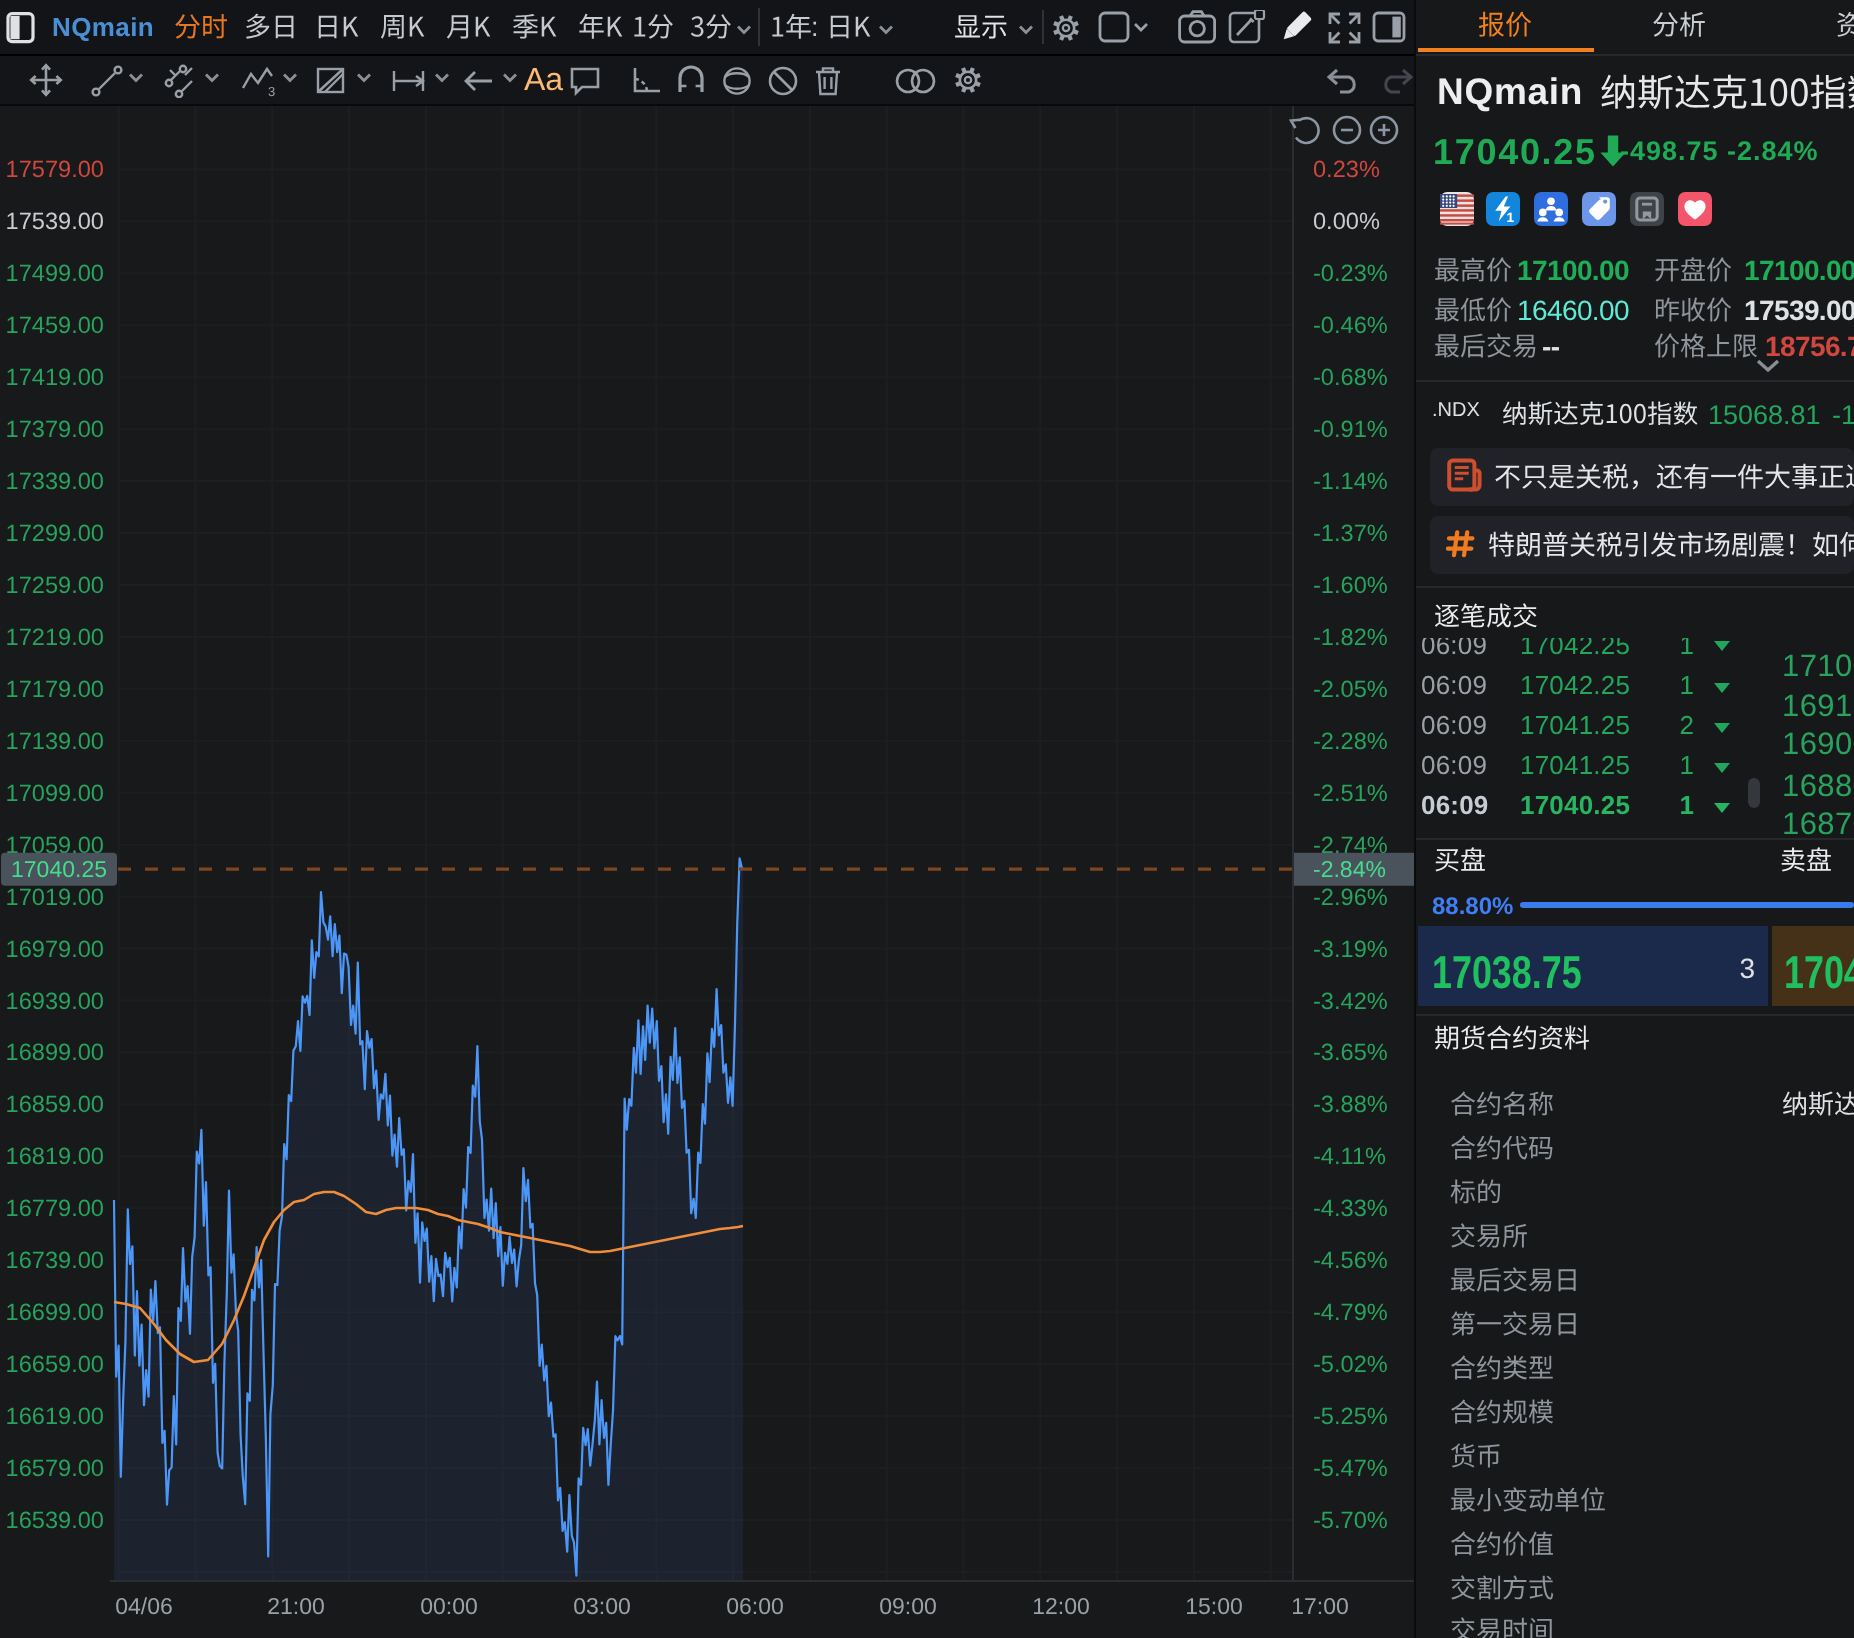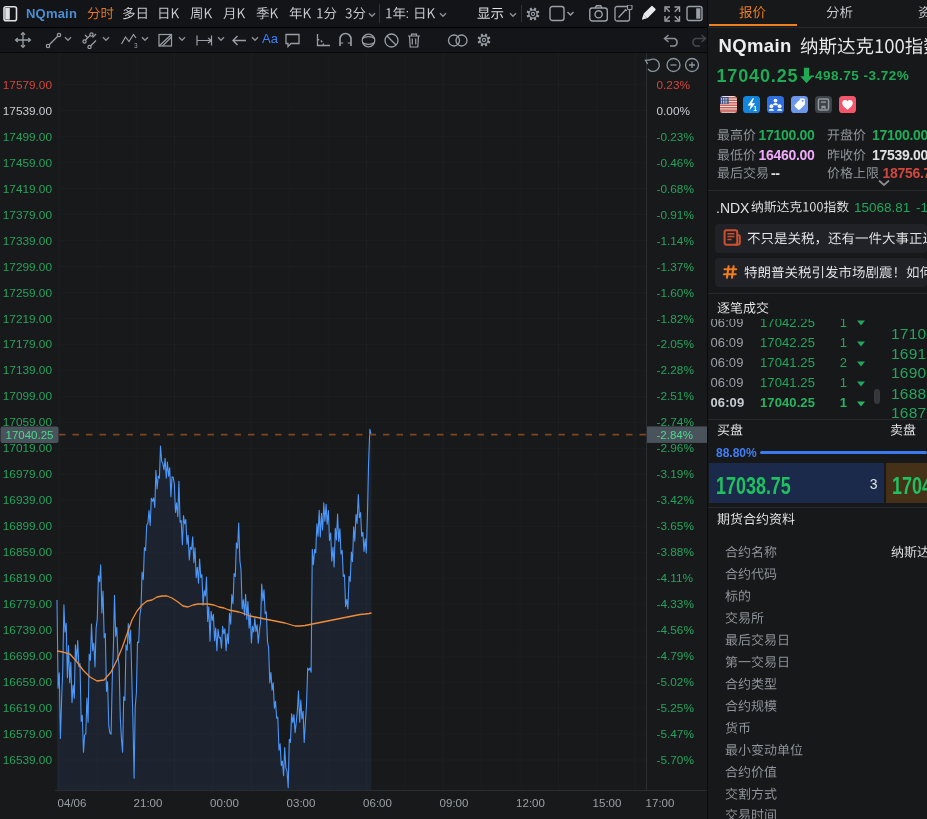--- a/index.html
+++ b/index.html
@@ -389,21 +389,21 @@
       <path d="M2 2.2L5 5.2L8 2.2" stroke="#8b9097" stroke-width="1.4" fill="none" transform="scale(1.00)"></path>
     </svg>
     <svg class="a" style="left:230px;top:31.5px" width="19" height="17">
       <g stroke="#999fa6" stroke-width="1.4" fill="none">
         <path d="M16 8.5H3M7.5 4L3 8.5L7.5 13"></path>
       </g>
     </svg>
     <svg class="a" style="left:250.0px;top:35.0px" width="10" height="8">
       <path d="M2 2.2L5 5.2L8 2.2" stroke="#8b9097" stroke-width="1.4" fill="none" transform="scale(1.00)"></path>
     </svg>
-    <div class="a t" style="left:262.0px;top:32.0px;font-size:13px;color:#3b82f6;font-weight:400;">Aa</div>
+    <div class="a t" style="left:262.0px;top:32.0px;font-size:16px;color:#fdba74;font-weight:400;">Aa</div>
     <svg class="a" style="left:284px;top:32px" width="17" height="16">
       <path d="M2 2.5H15V11.5H7L4 14.5V11.5H2Z" fill="none" stroke="#999fa6" stroke-width="1.3"></path>
     </svg>
     <svg class="a" style="left:315px;top:32px" width="17" height="16">
       <g stroke="#999fa6" stroke-width="1.3" fill="none">
         <path d="M2.5 2L2.5 13.5H15"></path>
         <path d="M8.5 13.5A6.5 6.5 0 0 0 2.5 7.5" stroke-dasharray="2 1.6"></path>
       </g>
     </svg>
     <svg class="a" style="left:337px;top:31.5px" width="17" height="17">
@@ -485,21 +485,21 @@
         <use href="#u0030" x="4555"></use>
         <use href="#u0030" x="5110"></use>
         <use href="#u6307" x="5665"></use>
         <use href="#u6570" x="6665"></use>
       </g>
     </svg>
     <div class="a t" style="left:716.5px;top:65.5px;font-size:18.0px;color:#1fab55;font-weight:700;letter-spacing:0.85px;">17040.25</div>
     <svg class="a" style="left:798.5px;top:66.5px" width="15" height="17">
       <path d="M7.5 16.2L1.2 9.2H4.9V0.8H10.1V9.2H13.8Z" fill="#1fab55"></path>
     </svg>
-    <div class="a t" style="left:810.0px;top:68.0px;font-size:13.5px;color:#1fab55;font-weight:700;letter-spacing:0.50px;">-498.75 -3.72%</div>
+    <div class="a t" style="left:810.0px;top:68.0px;font-size:13.5px;color:#1fab55;font-weight:700;letter-spacing:0.50px;">-498.75 -2.84%</div>
     <svg class="a" style="left:719.5px;top:96px" width="17" height="17">
       <rect x="0" y="0" width="17" height="17" rx="3.6" fill="#e9e4e0"></rect>
       <rect x="0" y="0" width="17" height="17" rx="3.6" fill="none"></rect>
       <rect x="0" y="1.20" width="17" height="1.23" fill="#c94a42"></rect>
       <rect x="0" y="3.70" width="17" height="1.23" fill="#c94a42"></rect>
       <rect x="0" y="6.20" width="17" height="1.23" fill="#c94a42"></rect>
       <rect x="0" y="8.60" width="17" height="1.23" fill="#c94a42"></rect>
       <rect x="0" y="11.10" width="17" height="1.23" fill="#c94a42"></rect>
       <rect x="0" y="13.50" width="17" height="1.23" fill="#c94a42"></rect>
       <rect x="0" y="15.3" width="17" height="1" fill="#c94a42"></rect>
@@ -566,21 +566,21 @@
       </g>
     </svg>
     <div class="a t" style="left:872.0px;top:127.3px;font-size:14.0px;color:#1fae58;font-weight:700;letter-spacing:-0.30px;">17100.00</div>
     <svg class="a" style="left:716.5px;top:145.2px" width="41" height="20">
       <g fill="#8f959c" transform="translate(0,14.69) scale(0.01300,-0.01300)">
         <use href="#u6700" x="0"></use>
         <use href="#u4f4e" x="1000"></use>
         <use href="#u4ef7" x="2000"></use>
       </g>
     </svg>
-    <div class="a t" style="left:758.5px;top:147.3px;font-size:14.0px;color:#f0abfc;font-weight:700;letter-spacing:-0.30px;">16460.00</div>
+    <div class="a t" style="left:758.5px;top:147.3px;font-size:14.0px;color:#5eead4;font-weight:400;letter-spacing:-0.30px;">16460.00</div>
     <svg class="a" style="left:827.0px;top:145.2px" width="41" height="20">
       <g fill="#8f959c" transform="translate(0,14.69) scale(0.01300,-0.01300)">
         <use href="#u6628" x="0"></use>
         <use href="#u6536" x="1000"></use>
         <use href="#u4ef7" x="2000"></use>
       </g>
     </svg>
     <div class="a t" style="left:872.0px;top:147.3px;font-size:14.0px;color:#dfe2e5;font-weight:700;letter-spacing:-0.30px;">17539.00</div>
     <svg class="a" style="left:716.5px;top:162.6px" width="54" height="20">
       <g fill="#8f959c" transform="translate(0,14.69) scale(0.01300,-0.01300)">
@@ -597,21 +597,21 @@
         <use href="#u683c" x="1000"></use>
         <use href="#u4e0a" x="2000"></use>
         <use href="#u9650" x="3000"></use>
       </g>
     </svg>
     <div class="a t" style="left:882.5px;top:164.6px;font-size:14.0px;color:#d0473f;font-weight:700;letter-spacing:-0.30px;">18756.75</div>
     <svg class="a" style="left:877px;top:179px" width="14" height="8">
       <path d="M2 1.5L7 6L12 1.5" stroke="#888e96" stroke-width="1.7" fill="none"></path>
     </svg>
     <div class="a" style="left:708.0px;top:190.0px;width:219.0px;height:1.0px;background:#26282c;"></div>
-    <div class="a t" style="left:716.0px;top:200.0px;font-size:14px;color:#dfe2e5;font-weight:400;">.NDX</div>
+    <div class="a t" style="left:716.0px;top:200.0px;font-size:10px;color:#dfe2e5;font-weight:400;">.NDX</div>
     <svg class="a" style="left:750.5px;top:196.9px" width="101" height="20">
       <g fill="#dfe2e5" transform="translate(0,14.46) scale(0.01280,-0.01280)">
         <use href="#u7eb3" x="0"></use>
         <use href="#u65af" x="1000"></use>
         <use href="#u8fbe" x="2000"></use>
         <use href="#u514b" x="3000"></use>
         <use href="#u0031" x="4000"></use>
         <use href="#u0030" x="4555"></use>
         <use href="#u0030" x="5110"></use>
         <use href="#u6307" x="5665"></use>

